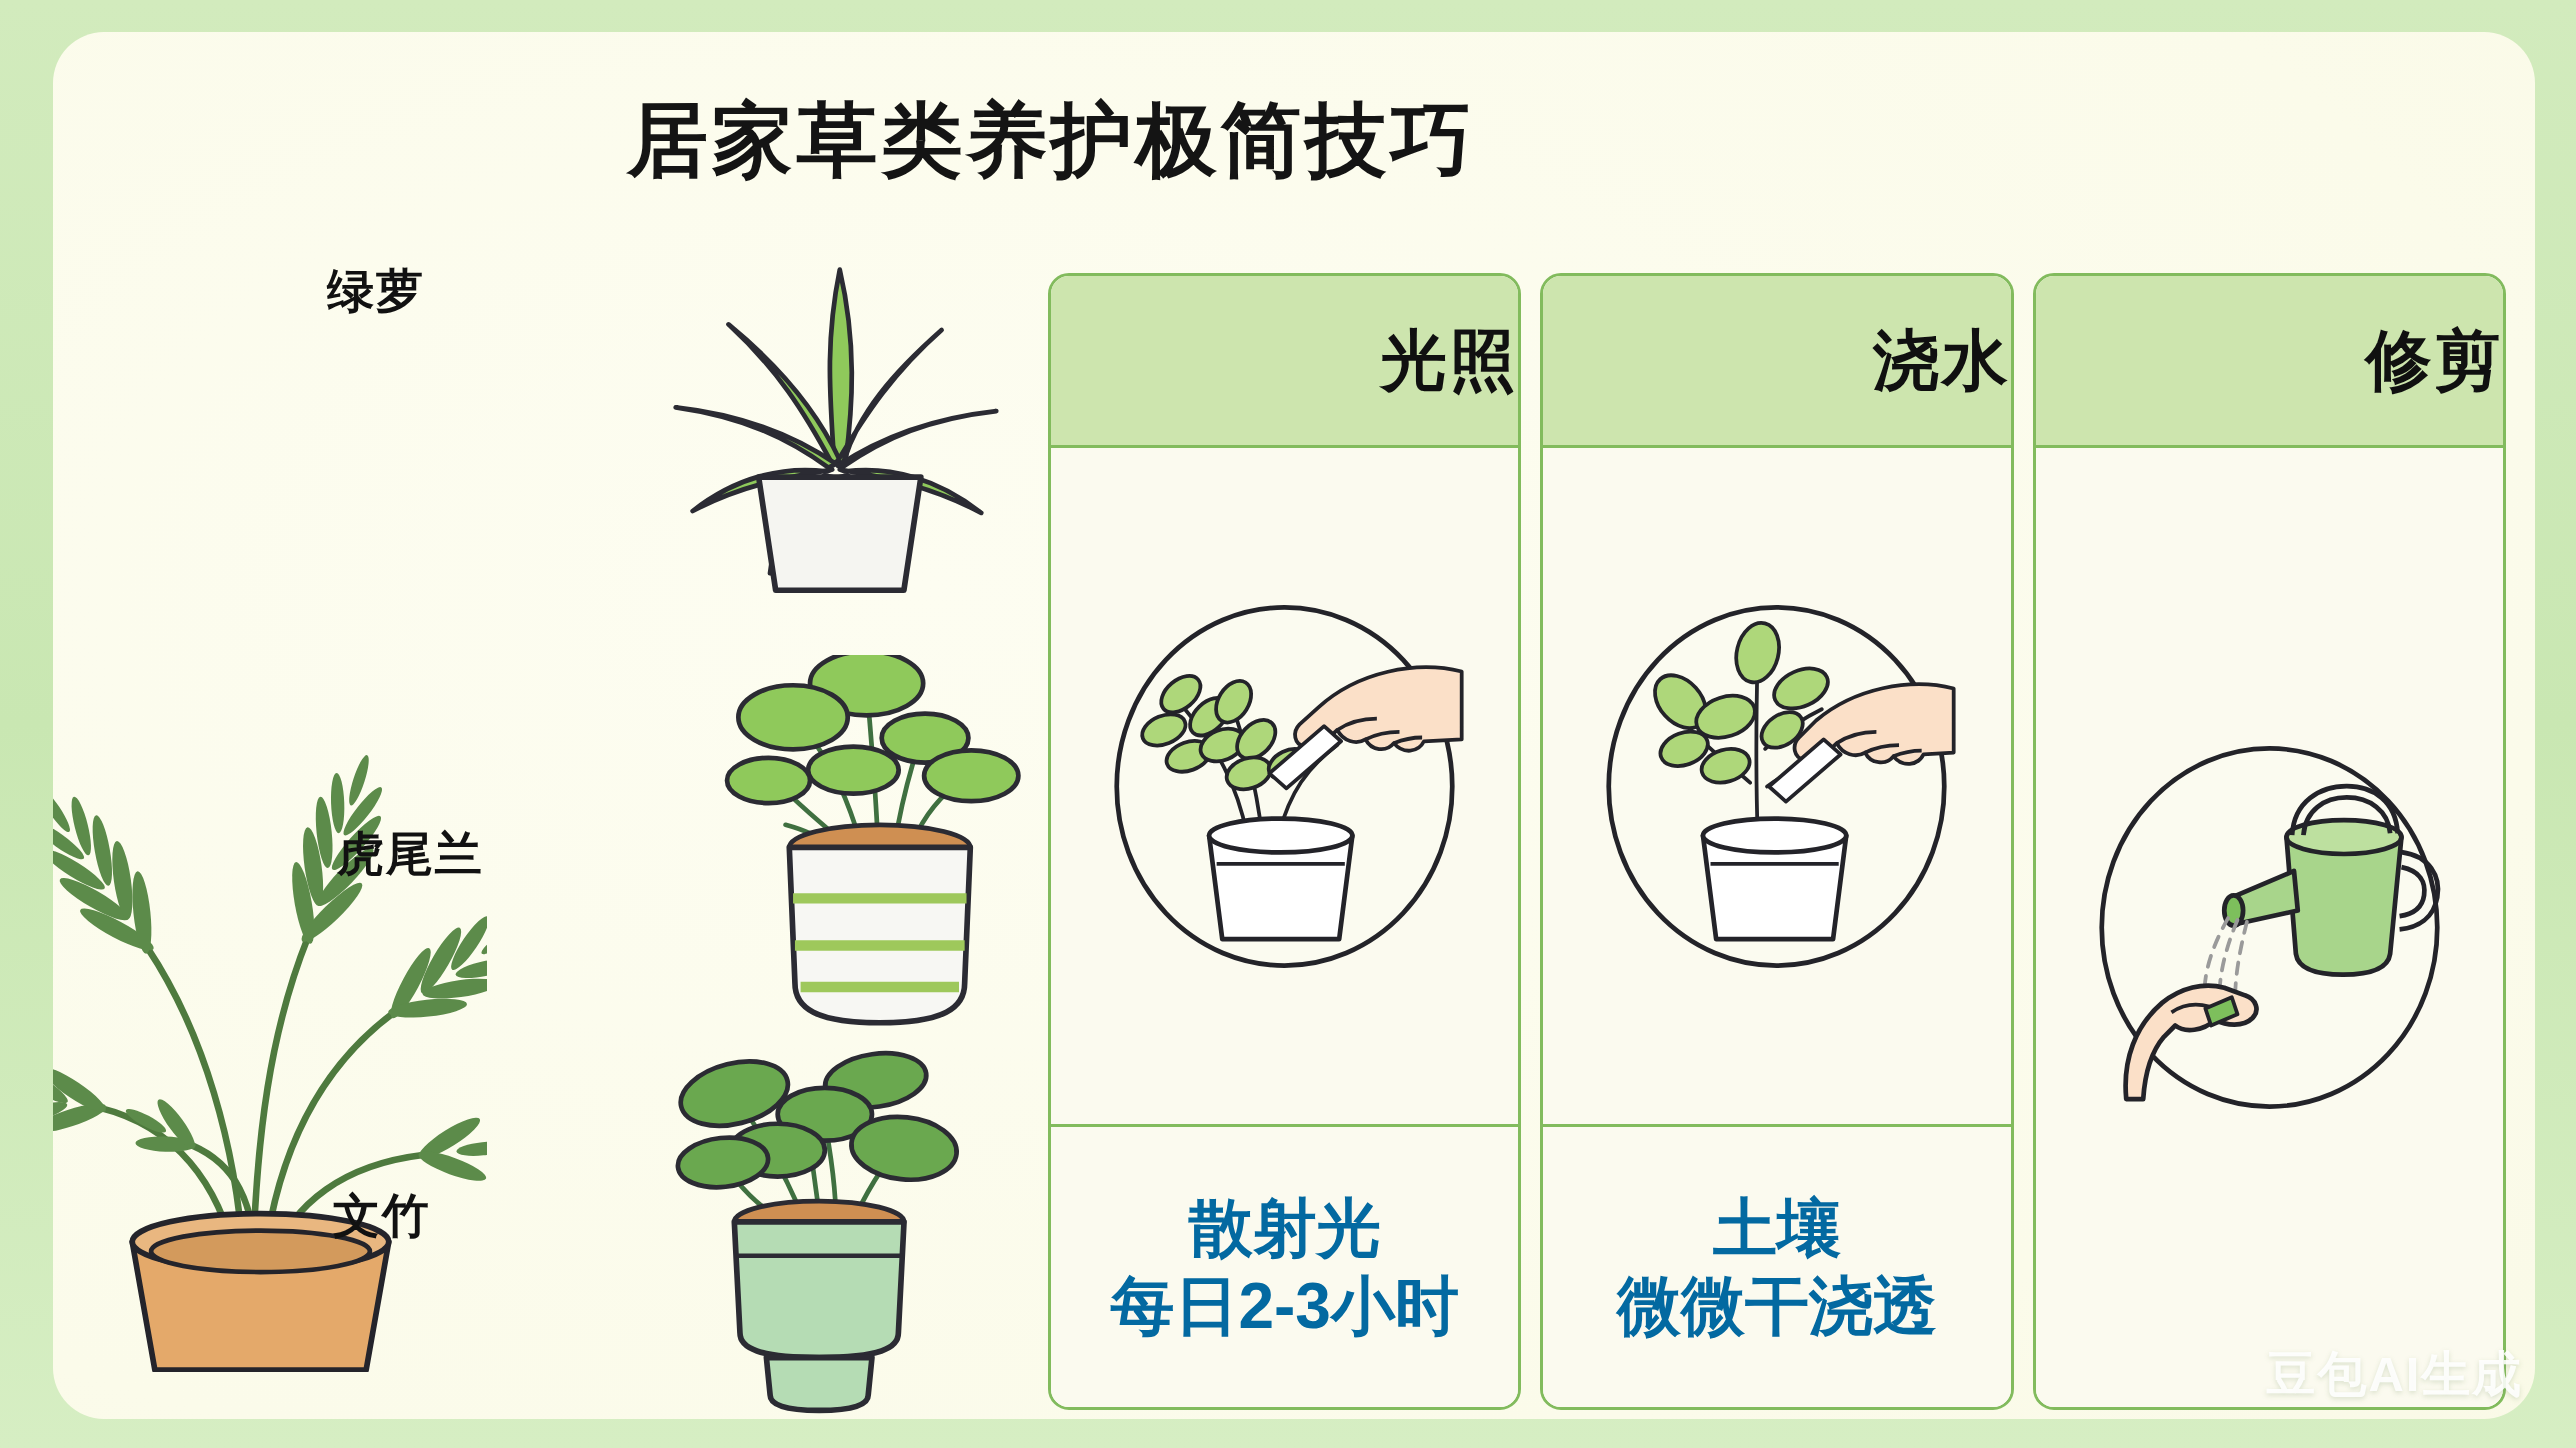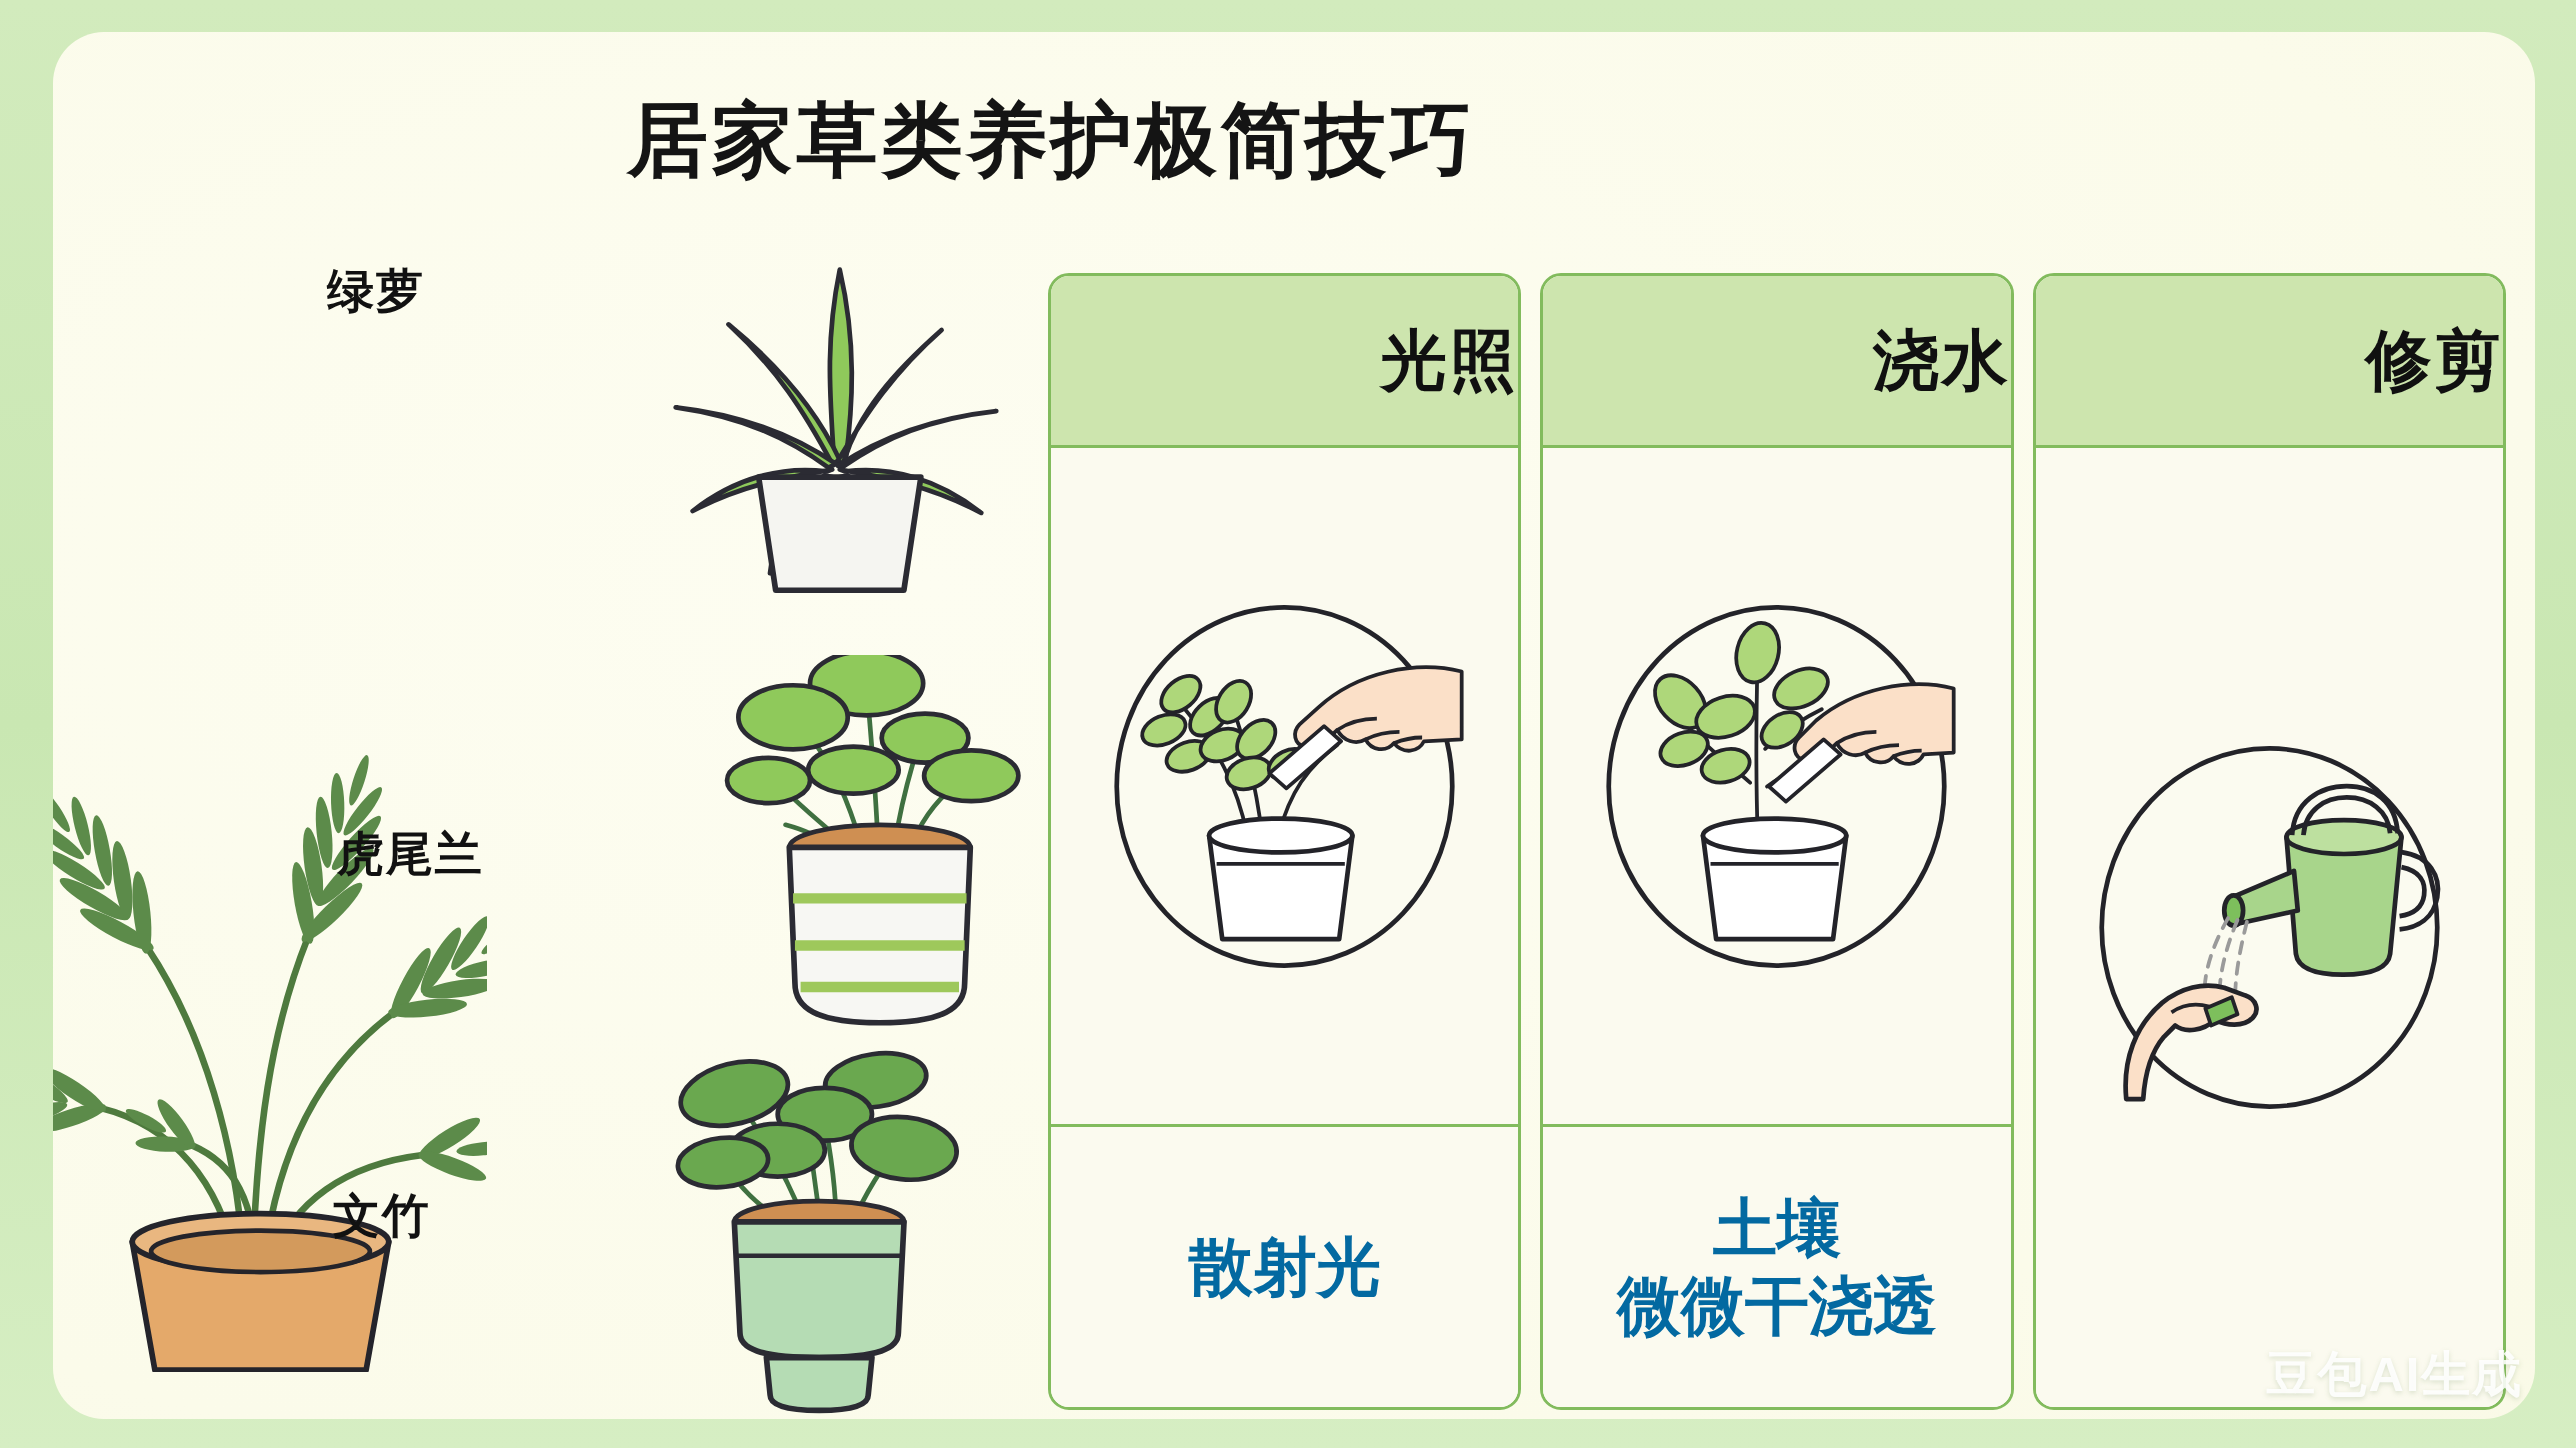--- a/index.html
+++ b/index.html
@@ -321,20 +321,21 @@
 
           <path d="M174,186 L232,136 L250,152 L192,202 Z" fill="#ffffff" stroke="#232329" stroke-width="4" stroke-linejoin="round"></path>
 
           <path d="M110,252 L262,252 L248,362 L124,362 Z" fill="#ffffff" stroke="#232329" stroke-width="5" stroke-linejoin="round"></path>
           <ellipse cx="186" cy="252" rx="76" ry="18" fill="#ffffff" stroke="#232329" stroke-width="5"></ellipse>
           <path d="M118,282 L254,282" stroke="#232329" stroke-width="4" fill="none"></path>
         </svg>
       </div>
       <div class="card-foot">
         <div class="card-foot-line">散射光</div>
+        <div class="card-foot-line">每日2-3小时</div>
       </div>
     </div>
 
     <div class="card">
       <div class="card-head">
         <div class="card-head-text">浇水</div>
       </div>
       <div class="card-body">
         <svg width="359" height="377" viewBox="0 0 380 400">
           <ellipse cx="190" cy="200" rx="178" ry="190" fill="#fbfbf0" stroke="#232329" stroke-width="5"></ellipse>

